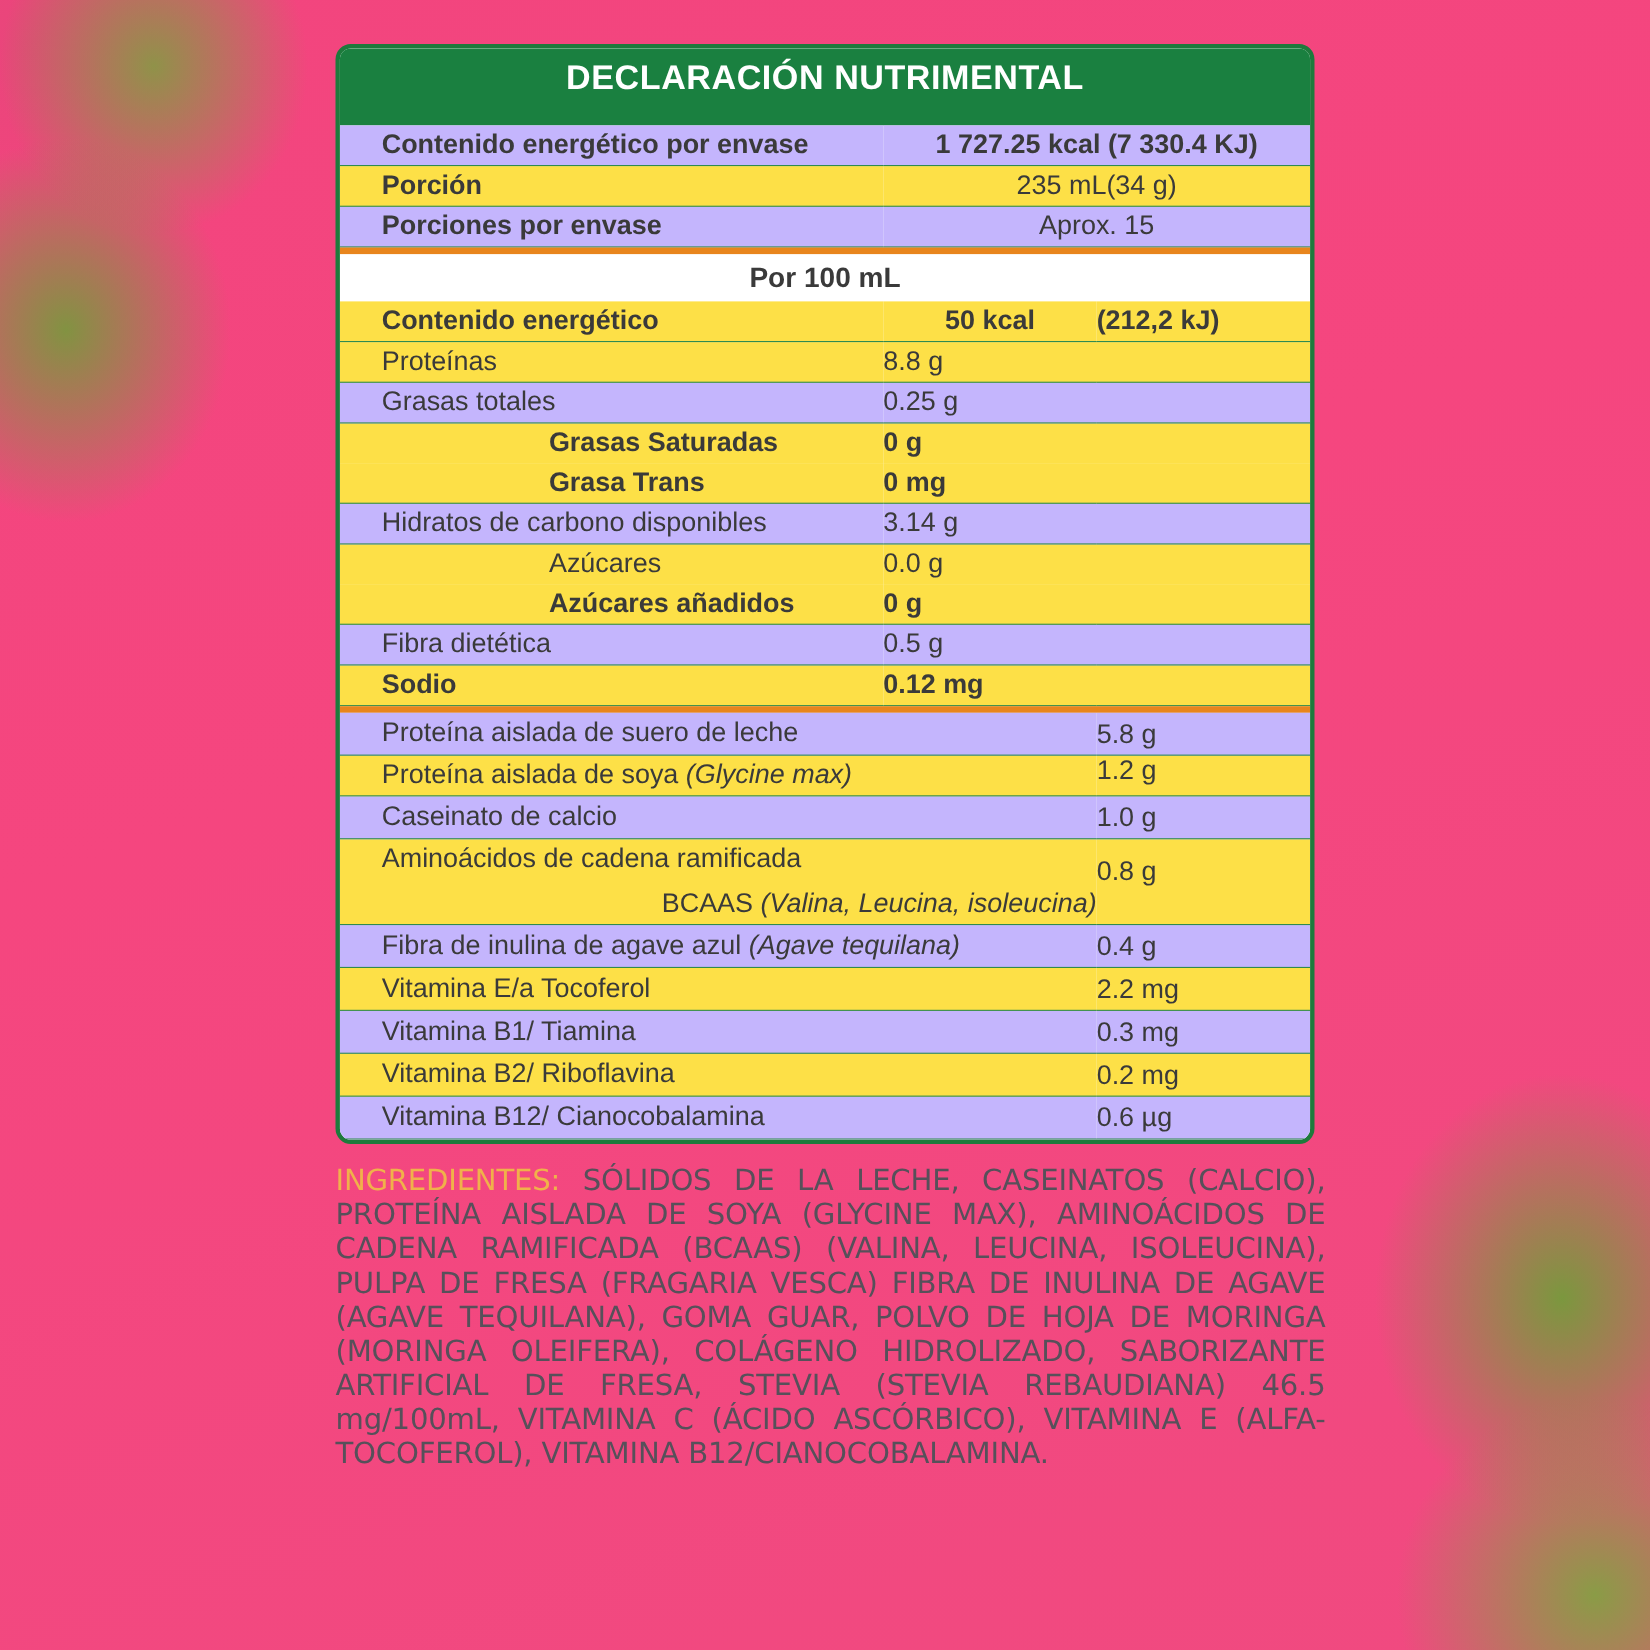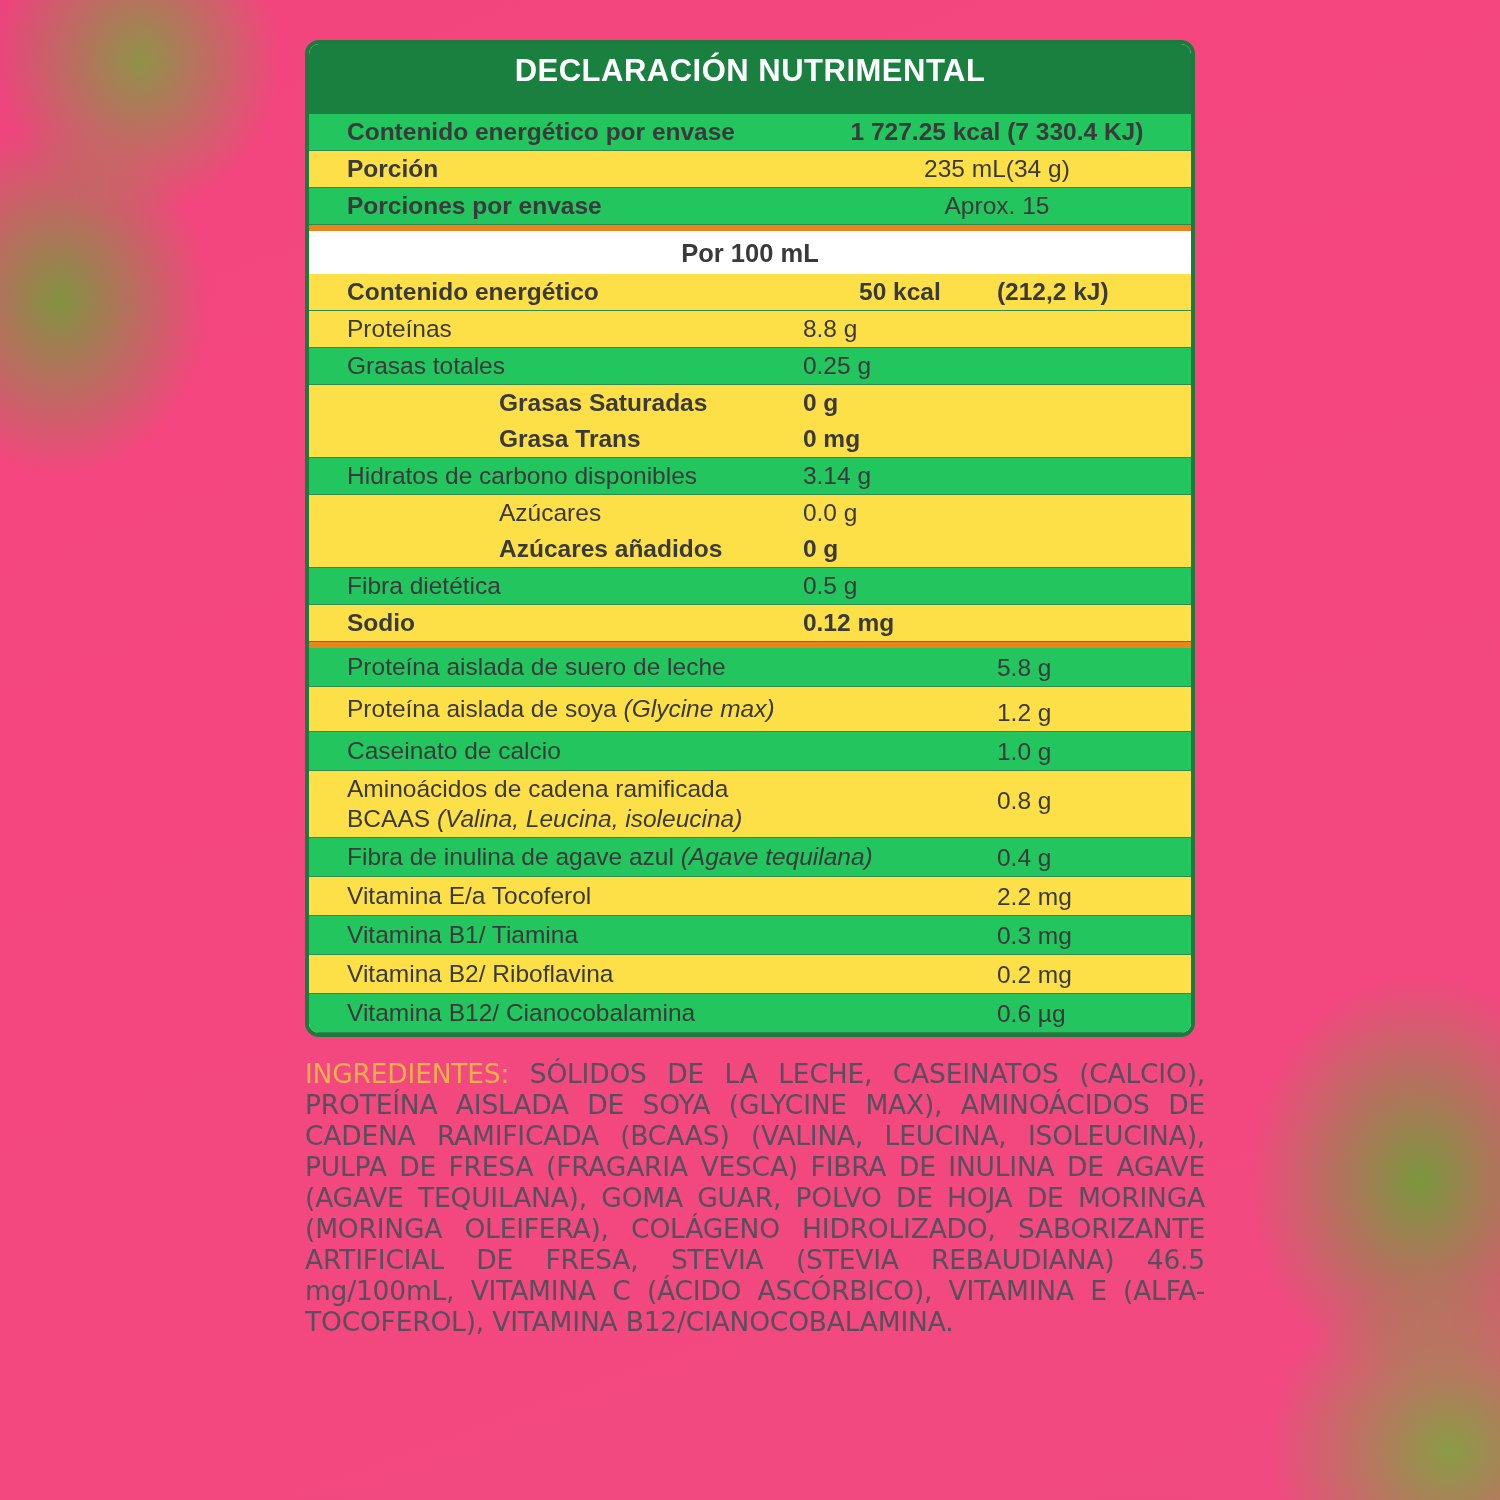--- a/index.html
+++ b/index.html
@@ -60,21 +60,21 @@
     padding: 4px 0 4px 0;
     vertical-align: middle;
     color: #3a3a3a;
     font-size: 24.5px;
   }
   .pad-l { padding-left: 38px !important; }
   .pad-l2 { padding-left: 190px !important; }
   .rowline td {
     border-bottom: 1px solid #2f8a4f;
   }
-  tr.tan td { background: #22c55e; }
+  tr.tan td { background: #c4b5fd; }
   tr.white td { background: #fde047; }
   .val-center { text-align: center; }
   .ital { font-style: italic; }
 
   .orange-sep {
     height: 6px;
     background: #e8851d;
   }
 
   .por100 {
@@ -195,28 +195,28 @@
         <col style="width:78%">
         <col style="width:22%">
       </colgroup>
     <tbody id="extra-rows-body">
         <tr class="tan rowline">
           <td class="pad-l"><span>Proteína aislada de suero de leche</span></td>
           <td style="vertical-align: top; padding-top: 6px;">5.8 g</td>
         </tr>
         <tr class="white rowline">
           <td class="pad-l"><span>Proteína aislada de soya </span><span class="ital">(Glycine max)</span></td>
-          <td style="vertical-align: top; padding-top: 12px;">1.2 g</td>
+          <td style="vertical-align: top; padding-top: 0;">1.2 g</td>
         </tr>
         <tr class="tan rowline">
           <td class="pad-l"><span>Caseinato de calcio</span></td>
           <td style="vertical-align: top; padding-top: 6px;">1.0 g</td>
         </tr>
         <tr class="white rowline">
-          <td class="pad-l"><span>Aminoácidos de cadena ramificada</span><div style="margin-top: 2px;"><span>BCAAS </span><span class="ital">(Valina, Leucina, isoleucina)</span></div></td>
+          <td class="pad-l"><span>Aminoácidos de cadena ramificada</span><div style="margin-top: 13px; text-align: right;"><span>BCAAS </span><span class="ital">(Valina, Leucina, isoleucina)</span></div></td>
           <td style="vertical-align: top; padding-top: 16px;">0.8 g</td>
         </tr>
         <tr class="tan rowline">
           <td class="pad-l"><span>Fibra de inulina de agave azul </span><span class="ital">(Agave tequilana)</span></td>
           <td style="vertical-align: top; padding-top: 6px;">0.4 g</td>
         </tr>
         <tr class="white rowline">
           <td class="pad-l"><span>Vitamina E/a Tocoferol</span></td>
           <td style="vertical-align: top; padding-top: 6px;">2.2 mg</td>
         </tr>

